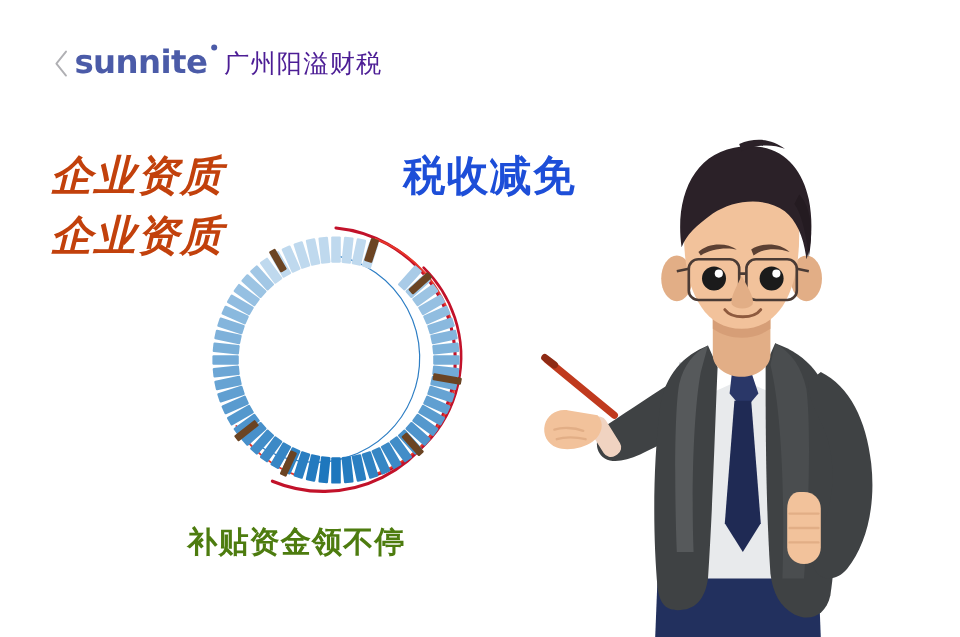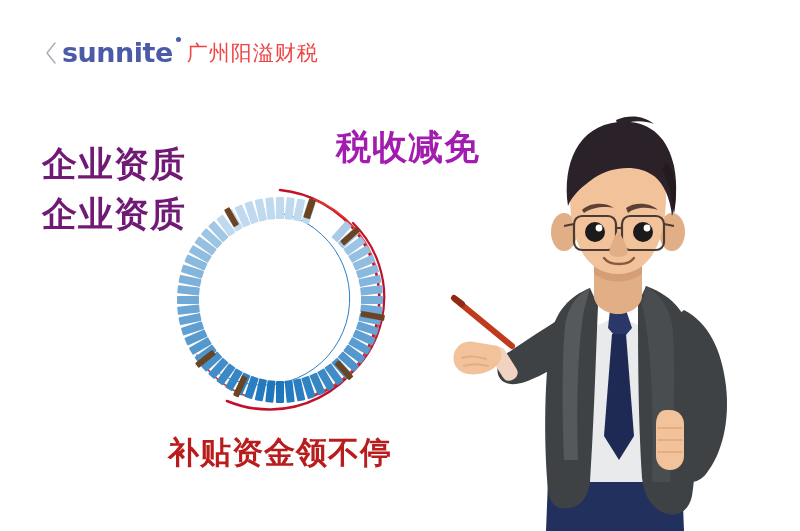--- a/index.html
+++ b/index.html
@@ -39,53 +39,54 @@
     padding-right:10px;
   }
   .brand-dot{
     position:absolute;right:2px;top:1px;
     width:5px;height:5px;border-radius:50%;
     background:#4b5ba8;
   }
   .brand-cn{
     font-family:"DejaVu Sans","Liberation Sans",sans-serif;
     font-size:21px;
-    color:#ef4444;
+    color:#4c1d95;
     line-height:34px;
     margin-left:4px;
     letter-spacing:1px;
   }
 
   
   .headline{
     position:absolute;
     font-family:"DejaVu Sans","Liberation Sans",sans-serif;
     font-weight:700;
     letter-spacing:1px;
     white-space:nowrap;
   }
   .headline .ln{display:block;}
 
   #hl-green{
-    left:42px;top:139px;
+    left:42px;top:122px;
     font-size:35px;
     line-height:50px;
-    color:#701a75;
+    color:#c2410c;
+    font-style:italic;
   }
   #hl-blue{
     left:336px;top:122px;
     font-size:35px;
     line-height:50px;
-    color:#a21caf;
+    color:#1d4ed8;
   }
   #hl-red{
-    left:168px;top:428px;
-    font-size:31px;
+    left:156px;top:428px;
+    font-size:25px;
     line-height:48px;
-    color:#b91c1c;
+    color:#4d7c0f;
   }
 
   
   .ring-wrap{
     position:absolute;left:163px;top:183px;
     width:234px;height:234px;
   }
   .ring-wrap svg{display:block;}
 
   

